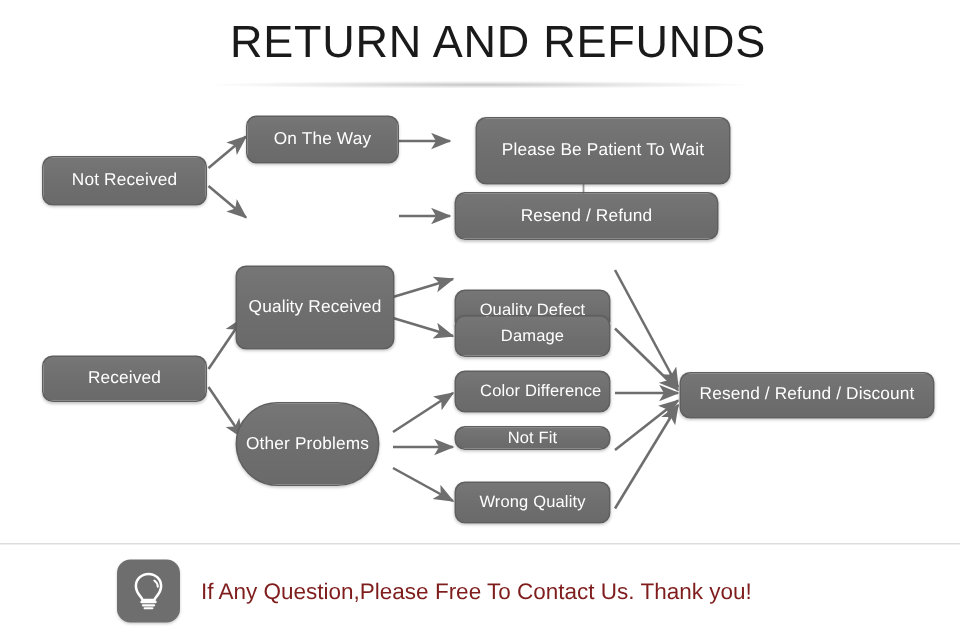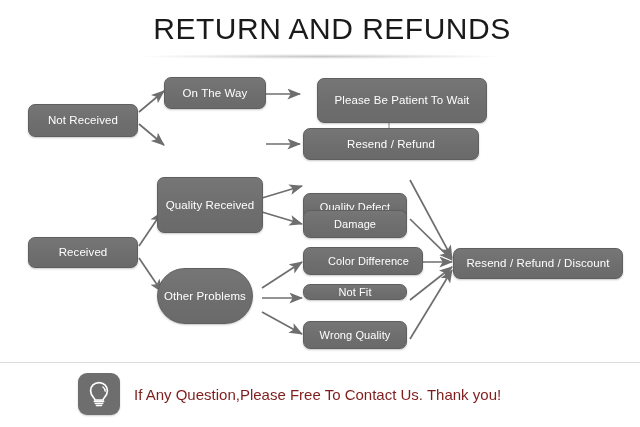--- a/index.html
+++ b/index.html
@@ -173,21 +173,21 @@
   <div class="node" style="left:28px;  top:237px; width:110px; height:31px;">Received</div>
 
   <div class="node" style="left:157px; top:177px; width:106px; height:56px;">Quality Received</div>
 
   <div class="node" style="left:157px; top:268px; width:96px; height:56px;border-radius:28px;">Other Problems</div>
 
   <div class="node small" style="left:303px; top:181px; width:104px; height:28px;margin-top:12px;">Quality Defect</div>
 
   <div class="node small" style="left:303px; top:210px; width:104px; height:28px;">Damage</div>
 
-  <div class="node small" style="left:303px; top:247px; width:120px; height:28px;padding-left:11px;">Color Difference</div>
+  <div class="node small" style="left:303px; top:247px; width:104px; height:28px;padding-left:11px;">Color Difference</div>
 
   <div class="node small" style="left:303px; top:284px; width:104px; height:16px;">Not Fit</div>
 
   <div class="node small" style="left:303px; top:321px; width:104px; height:28px;">Wrong Quality</div>
 
   <div class="node" style="left:453px; top:248px; width:170px; height:31px;">Resend / Refund / Discount</div>
 
   <div id="footer-divider"></div>
 
   <div id="footer">

